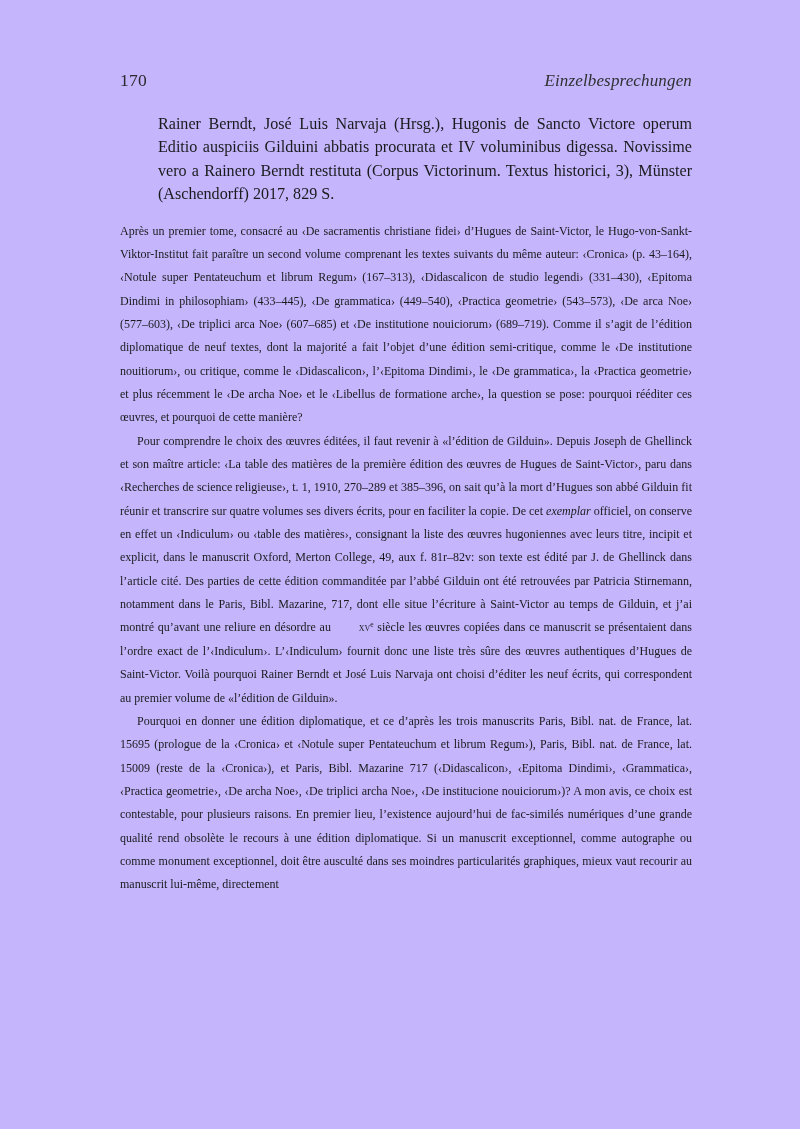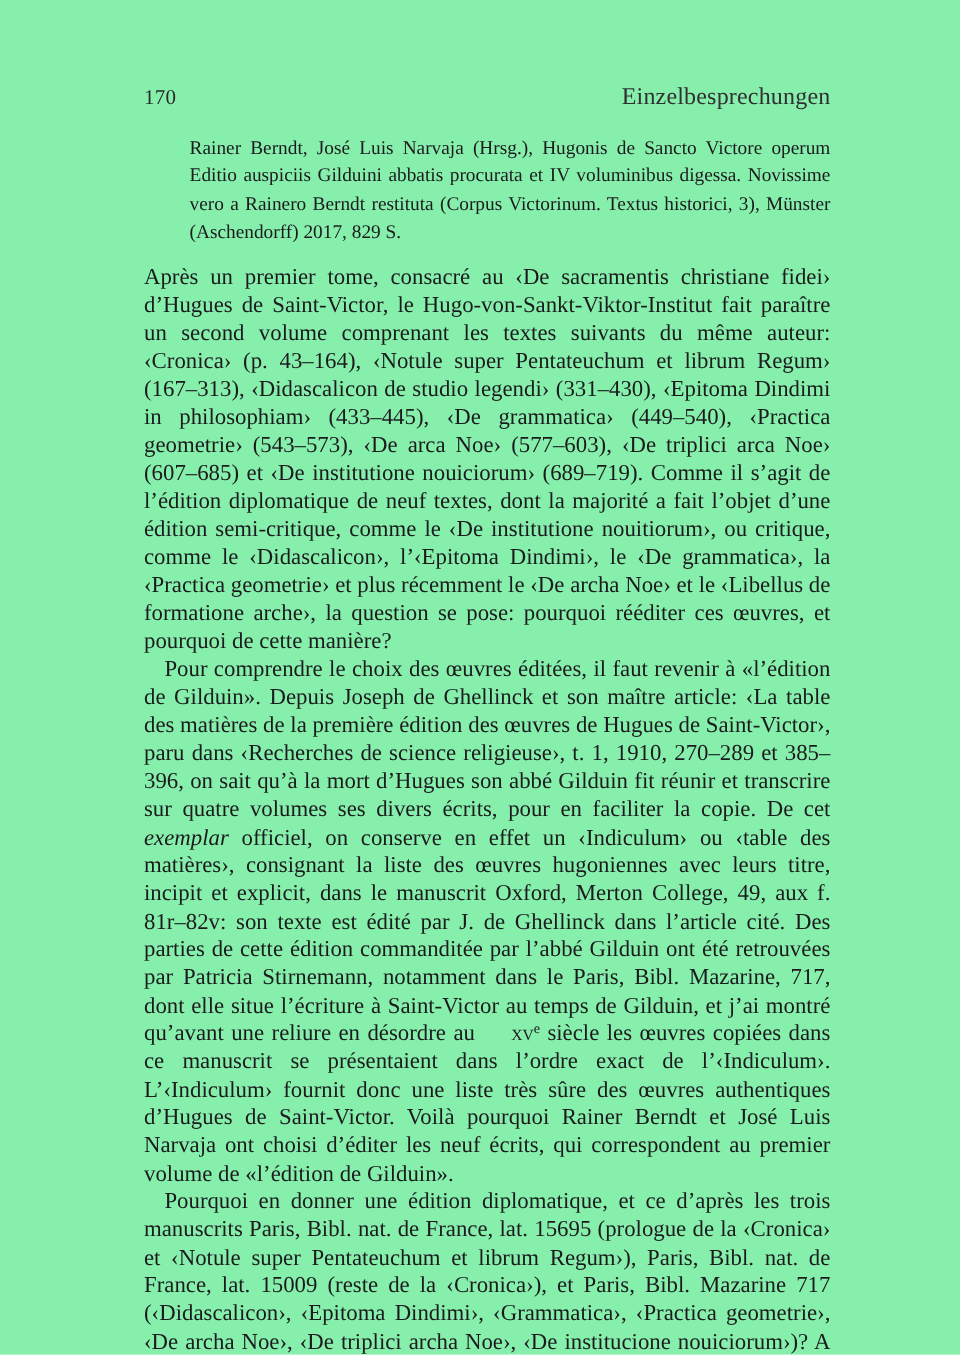--- a/index.html
+++ b/index.html
@@ -6,21 +6,21 @@
   html, body {
     margin: 0;
     padding: 0;
     background: #ffffff;
   }
 
   .page {
     position: relative;
     width: 800px;
     height: 1129px;
-    background: #86efac;
+    background: #c4b5fd;
     margin: 0 auto;
     overflow: hidden;
     font-family: "Liberation Serif", "DejaVu Serif", serif;
     color: #1b1b1d;
     -webkit-font-smoothing: antialiased;
   }
 
   
   .running-head {
     position: absolute;
@@ -33,23 +33,24 @@
     justify-content: space-between;
     color: #2a2a2c;
   }
 
   .folio {
     font-size: 17.5px;
     letter-spacing: 0.2px;
   }
 
   .head-title {
-    font-size: 20px;
+    font-size: 17px;
     letter-spacing: 0.15px;
     color: #303032;
+    font-style: italic;
   }
 
   
   .column {
     position: absolute;
     top: 112px;
     left: 120px;
     width: 572px;
   }
 
@@ -61,21 +62,21 @@
     line-height: 23.4px;
     text-align: justify;
     text-justify: inter-word;
     hyphens: manual;
     color: #1b1b1d;
   }
 
   
   p.body {
     margin: 0;
-    font-size: 19px;
+    font-size: 12px;
     line-height: 23.35px;
     text-align: justify;
     text-justify: inter-word;
     hyphens: manual;
     color: #1b1b1d;
   }
 
   p.body.indent {
     text-indent: 17px;
   }

